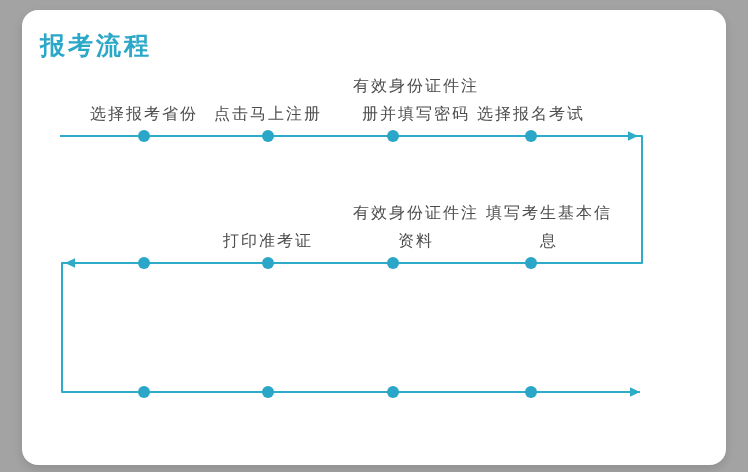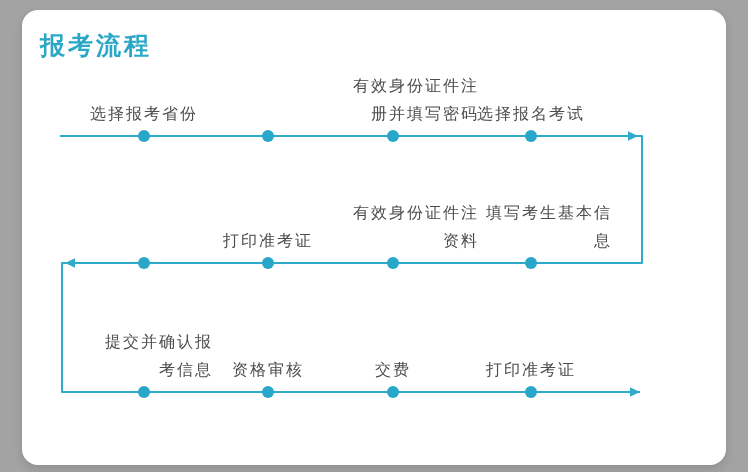--- a/index.html
+++ b/index.html
@@ -72,21 +72,21 @@
     white-space: pre-line;
     text-align: center;
     transform: translateX(-50%);
   }
   .c1 { left: 122px; margin-top: 48px; }
   .c2 { left: 246px; }
   .c3 { left: 371px; }
   .c4 { left: 509px; margin-top: 32px; }
   .cell.wrap {
     transform: none;
-    text-align: right;
+    text-align: center;
   }
   .c1.wrap { left: 83px; }
   .c3.wrap { left: 331px; }
   .c4.wrap { left: 464px; }
 </style>
 </head>
 <body>
 
 <div class="page">
   <div class="card">
@@ -111,35 +111,29 @@
       <circle class="step-dot" cx="509" cy="253" r="6"></circle>
 
       <circle class="step-dot" cx="122" cy="382" r="6"></circle>
       <circle class="step-dot" cx="246" cy="382" r="6"></circle>
       <circle class="step-dot" cx="371" cy="382" r="6"></circle>
       <circle class="step-dot" cx="509" cy="382" r="6"></circle>
     </svg>
 
     <div class="row row1">
       <div class="cell c1">选择报考省份</div>
+      <div class="cell c2">点击马上注册</div>
       <div class="cell c3 wrap">有效身份证件注
 册并填写密码</div>
       <div class="cell c4">选择报名考试</div>
     </div>
 
     <div class="row row2">
       <div class="cell c2">打印准考证</div>
       <div class="cell c3 wrap">有效身份证件注
 资料</div>
       <div class="cell c4 wrap">填写考生基本信
 息</div>
     </div>
 
-    <div class="row row3">
-      <div class="cell c1 wrap">提交并确认报
-考信息</div>
-      <div class="cell c2">资格审核</div>
-      <div class="cell c3">交费</div>
-      <div class="cell c4">打印准考证</div>
-    </div>
 
   </div>
 </div>
 
 </body></html>

